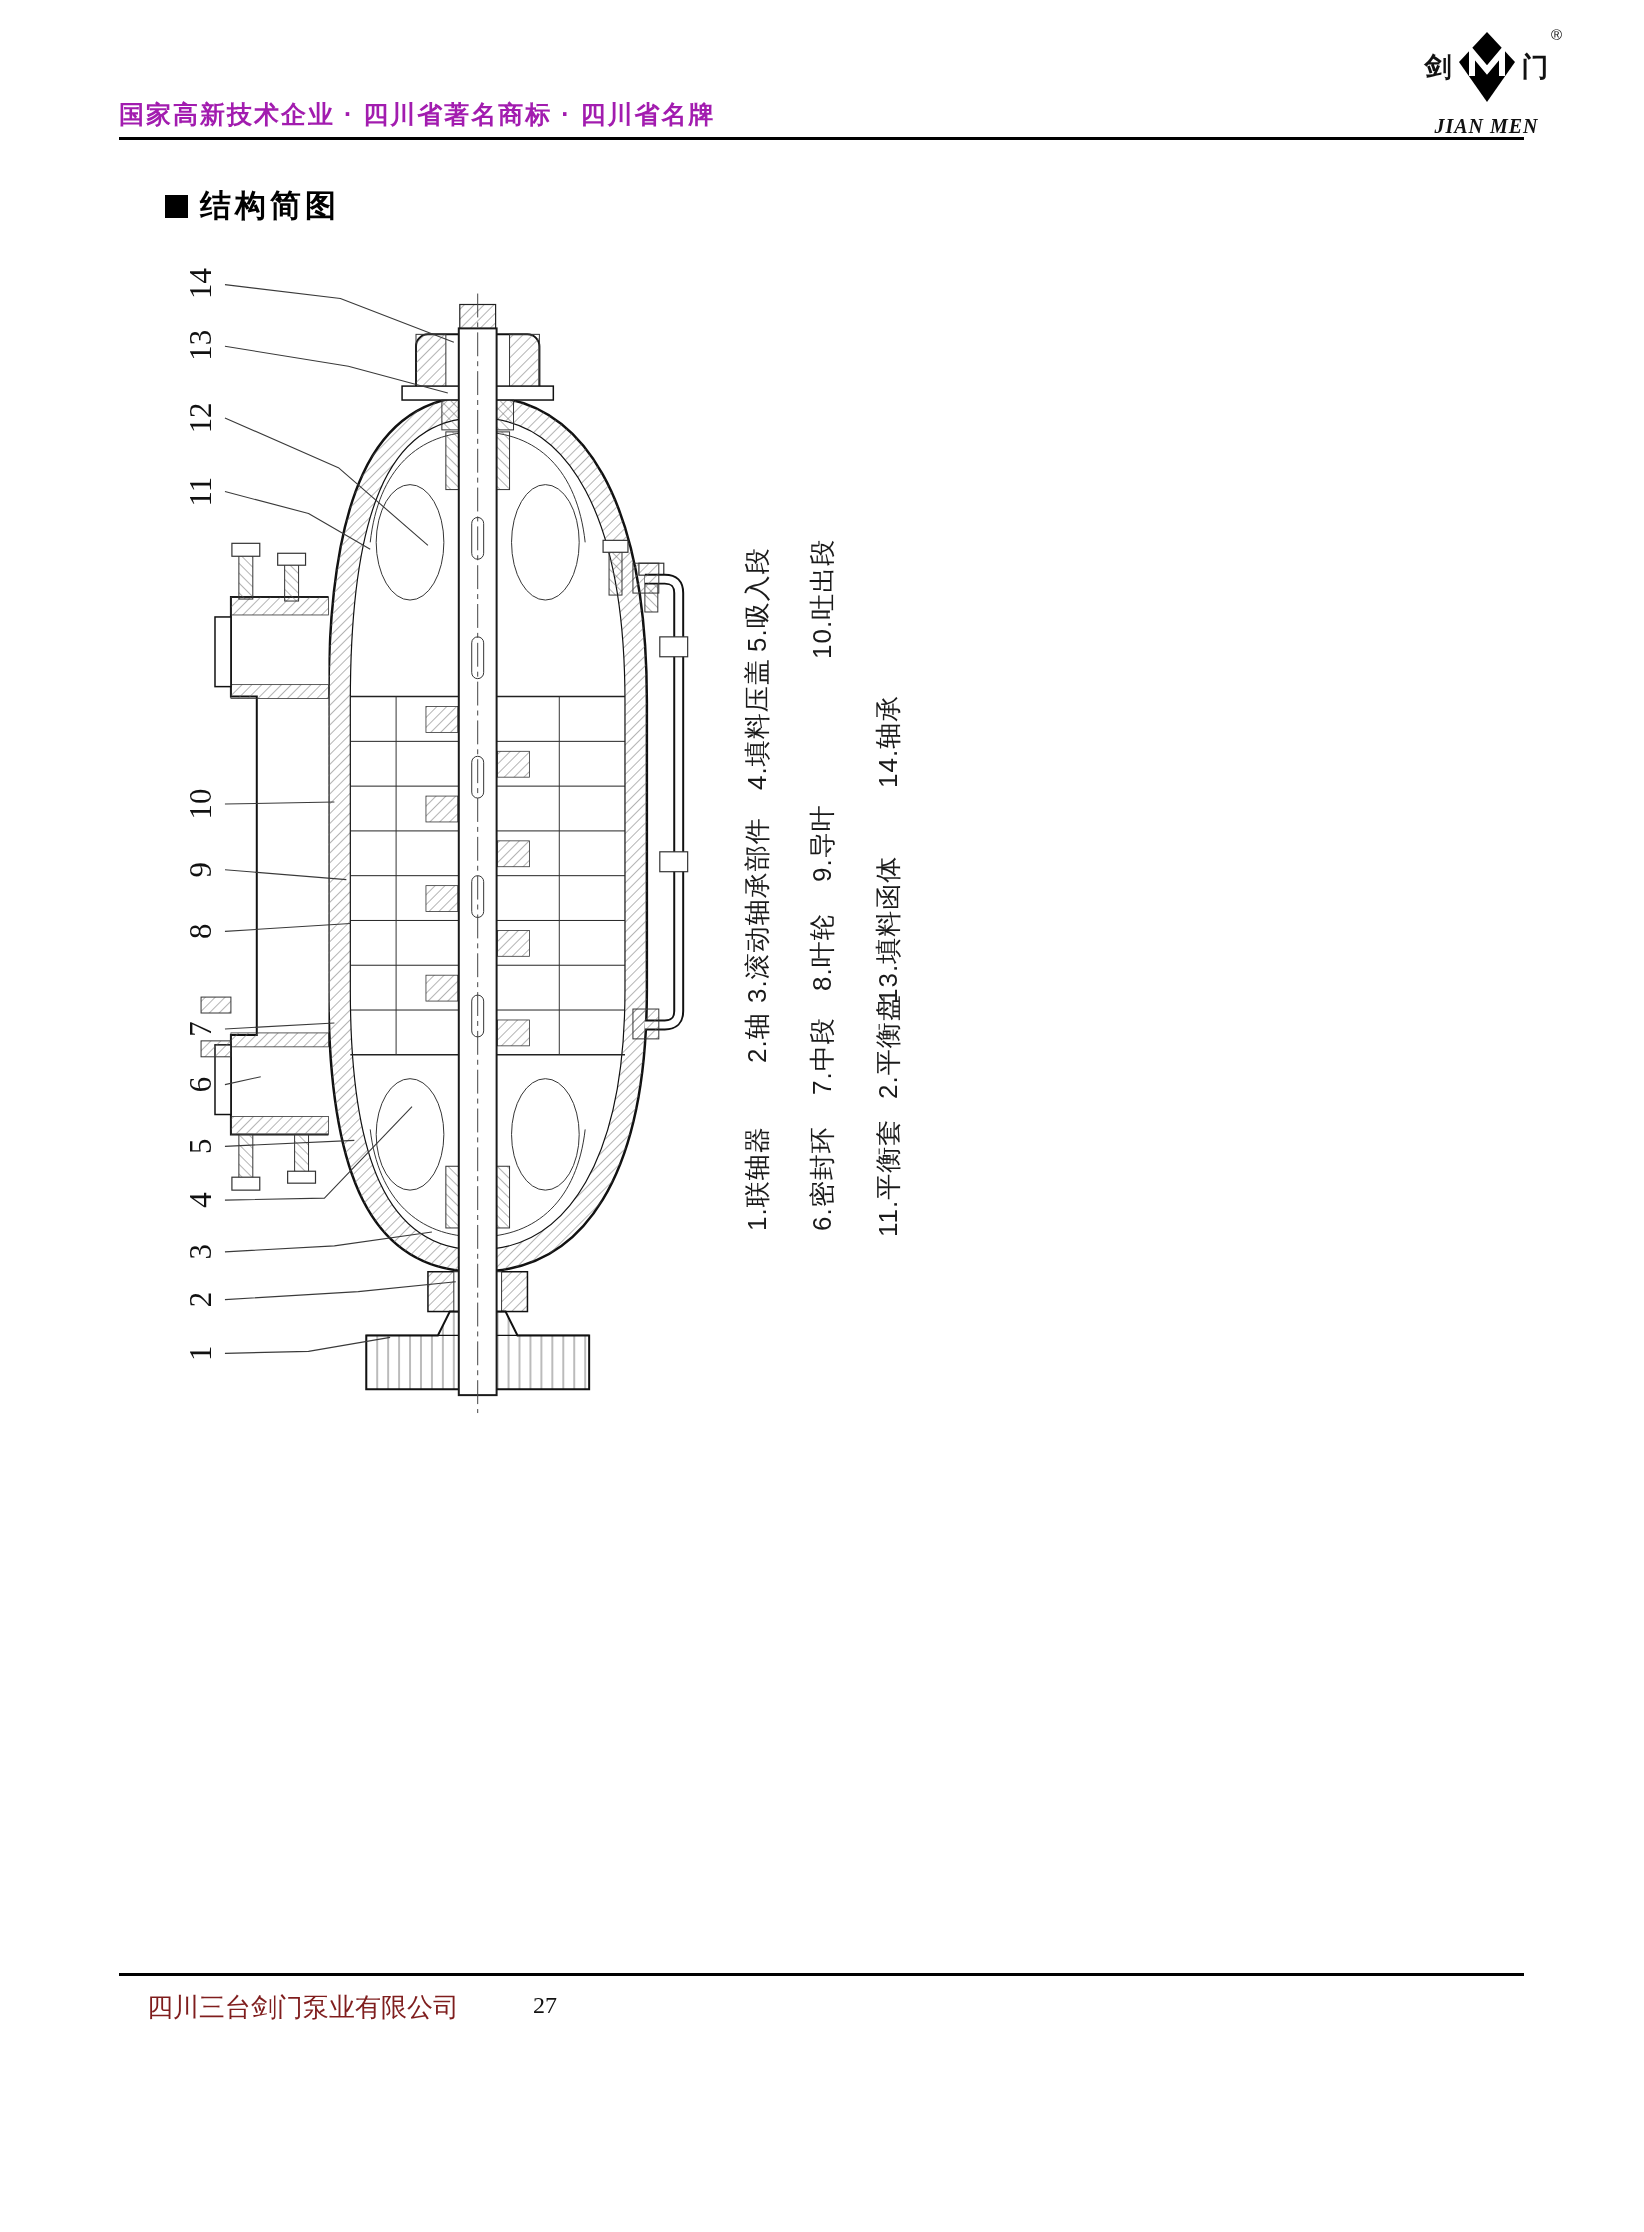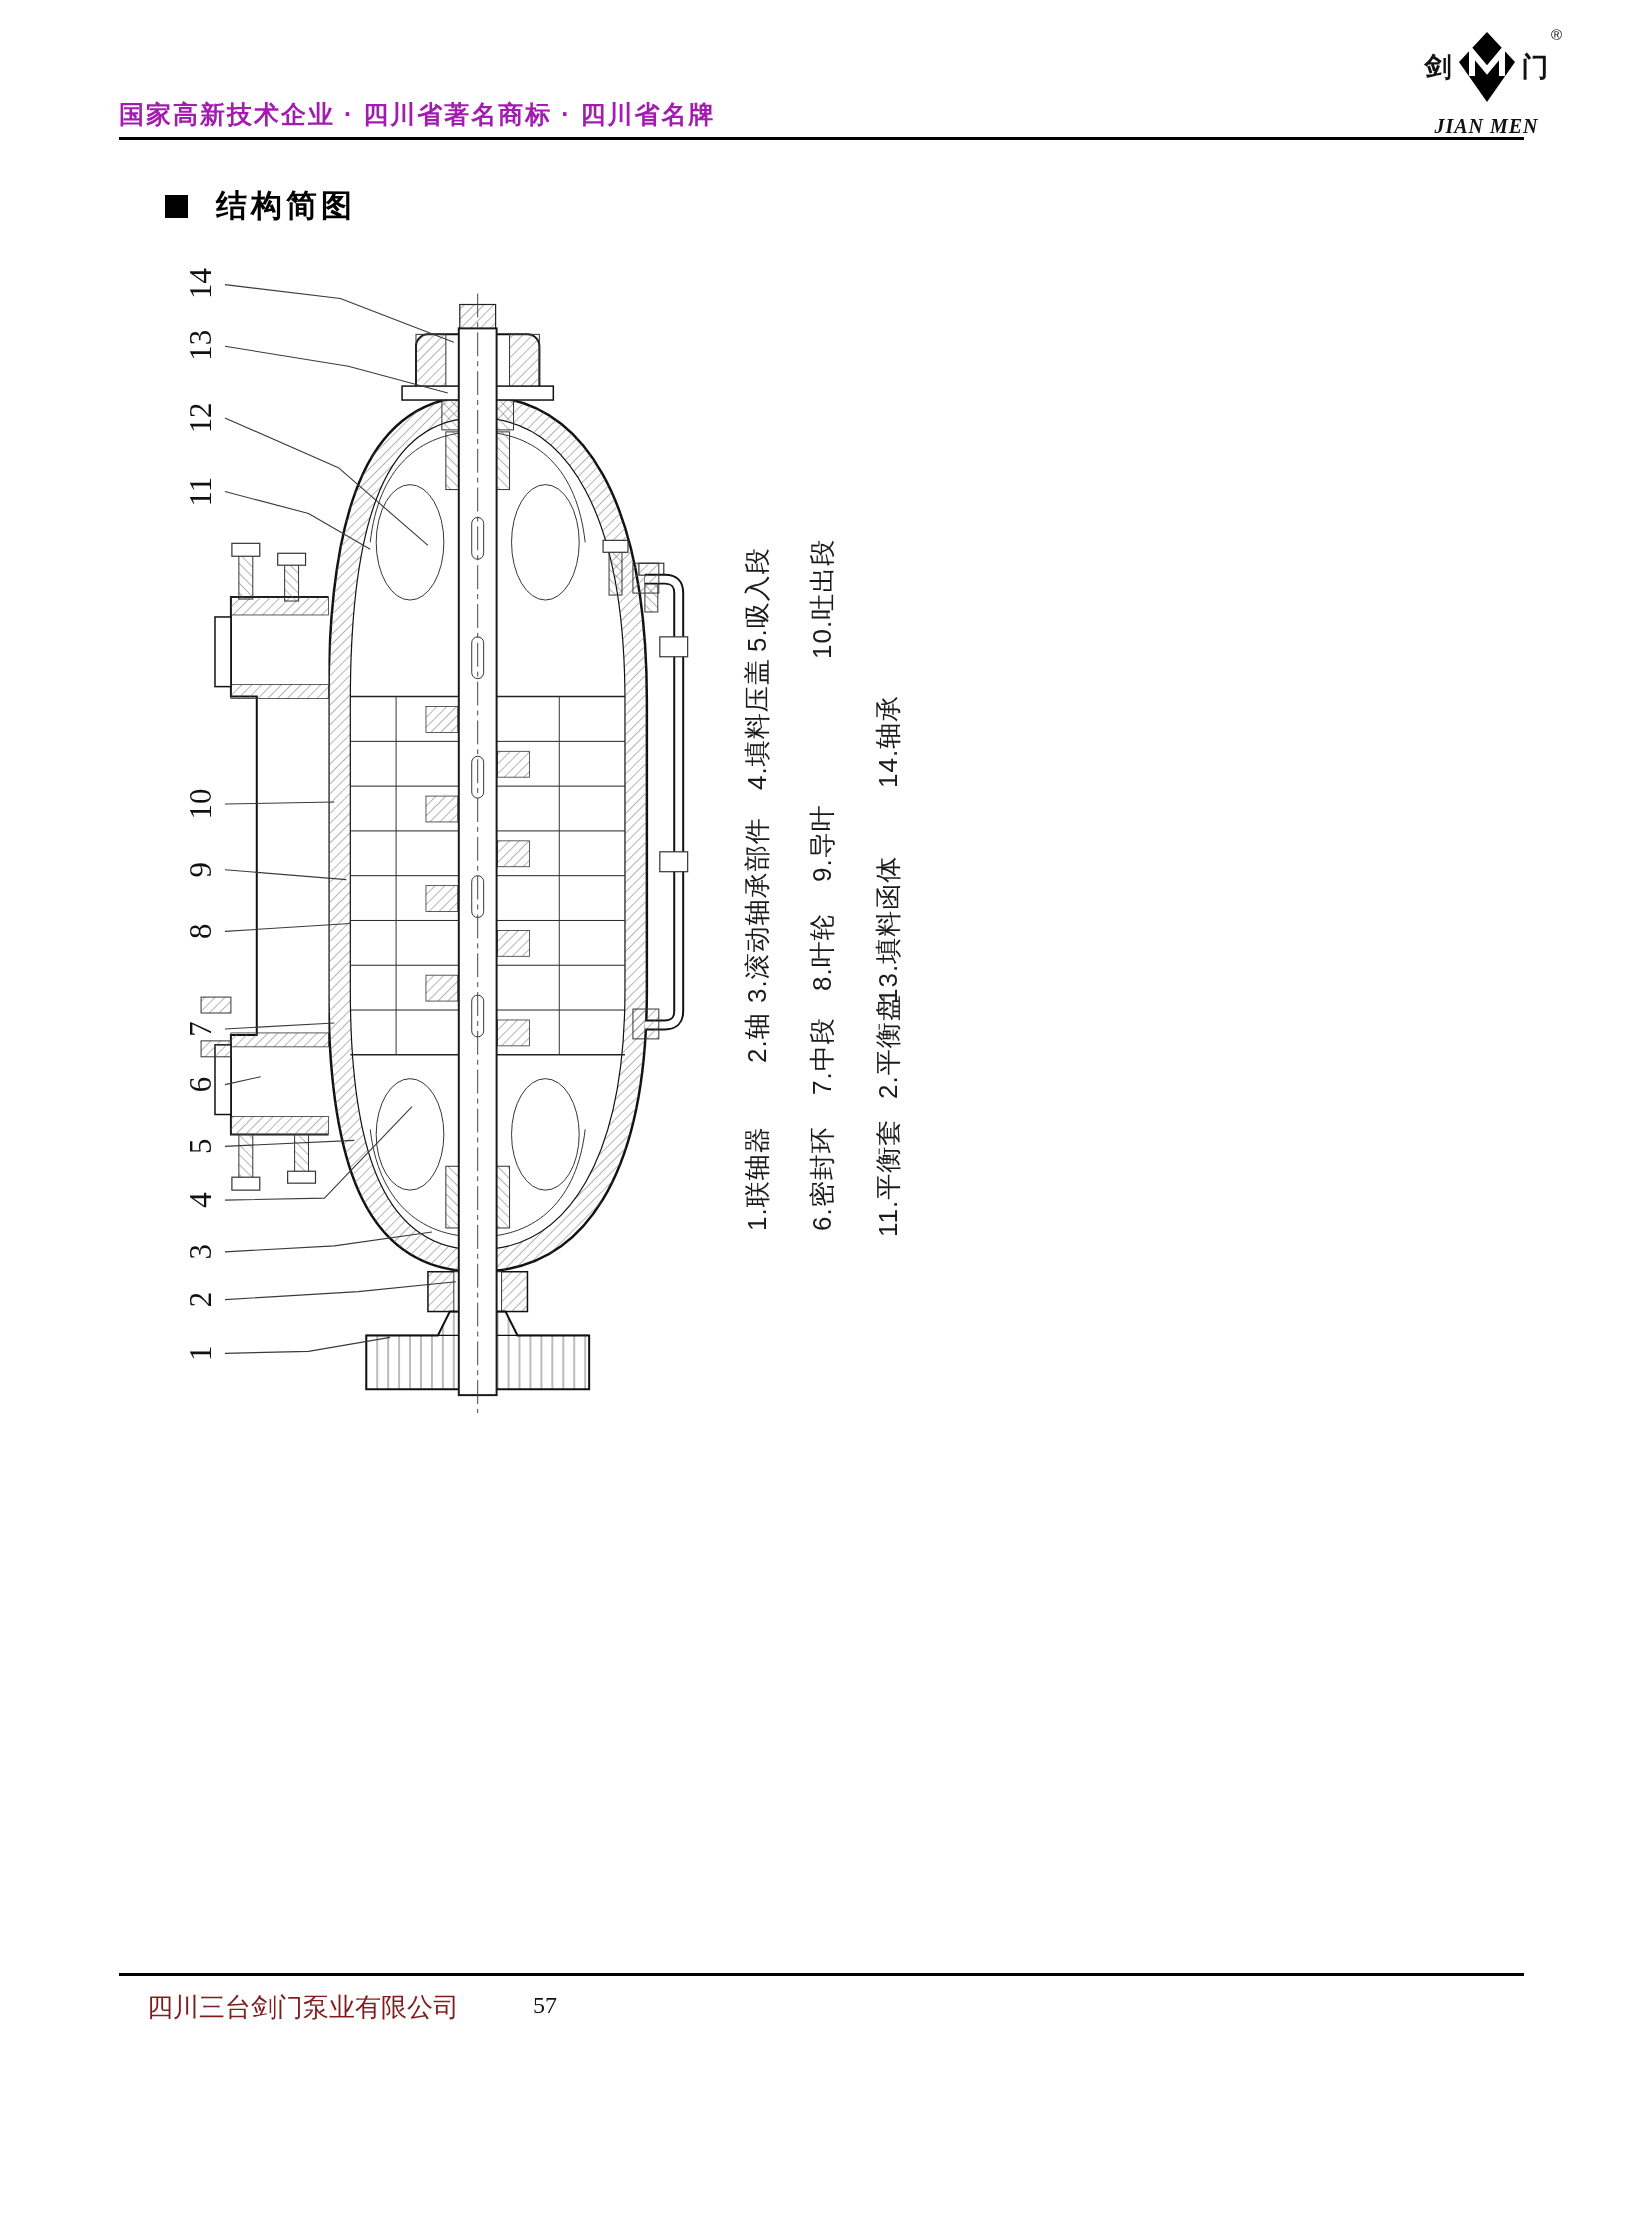--- a/index.html
+++ b/index.html
@@ -63,21 +63,21 @@
     letter-spacing: 1px;
     color: #111;
   }
 
   
   .section-head {
     position: absolute;
     left: 165px; top: 185px;
     display: flex;
     align-items: center;
-    gap: 28px;
+    gap: 12px;
   }
   .section-bullet {
     width: 23px; height: 23px;
     background: #000;
   }
   .section-title {
     font-size: 31px;
     font-weight: bold;
     letter-spacing: 4px;
     color: #000;
@@ -319,16 +319,16 @@
     <div class="legend-item" style="left:806px; top:659px;">10.吐出段</div>
 
     <div class="legend-item" style="left:872px; top:1237px;">11.平衡套</div>
     <div class="legend-item" style="left:872px; top:1099px;">2.平衡盘</div>
     <div class="legend-item" style="left:872px; top:1003px;">13.填料函体</div>
     <div class="legend-item" style="left:872px; top:788px;">14.轴承</div>
   </div>
 
   <div class="footer-rule"></div>
   <div class="footer-cn">四川三台剑门泵业有限公司</div>
-  <div class="footer-page">57</div>
+  <div class="footer-page">27</div>
 
 </div>
 
 
 </body></html>

